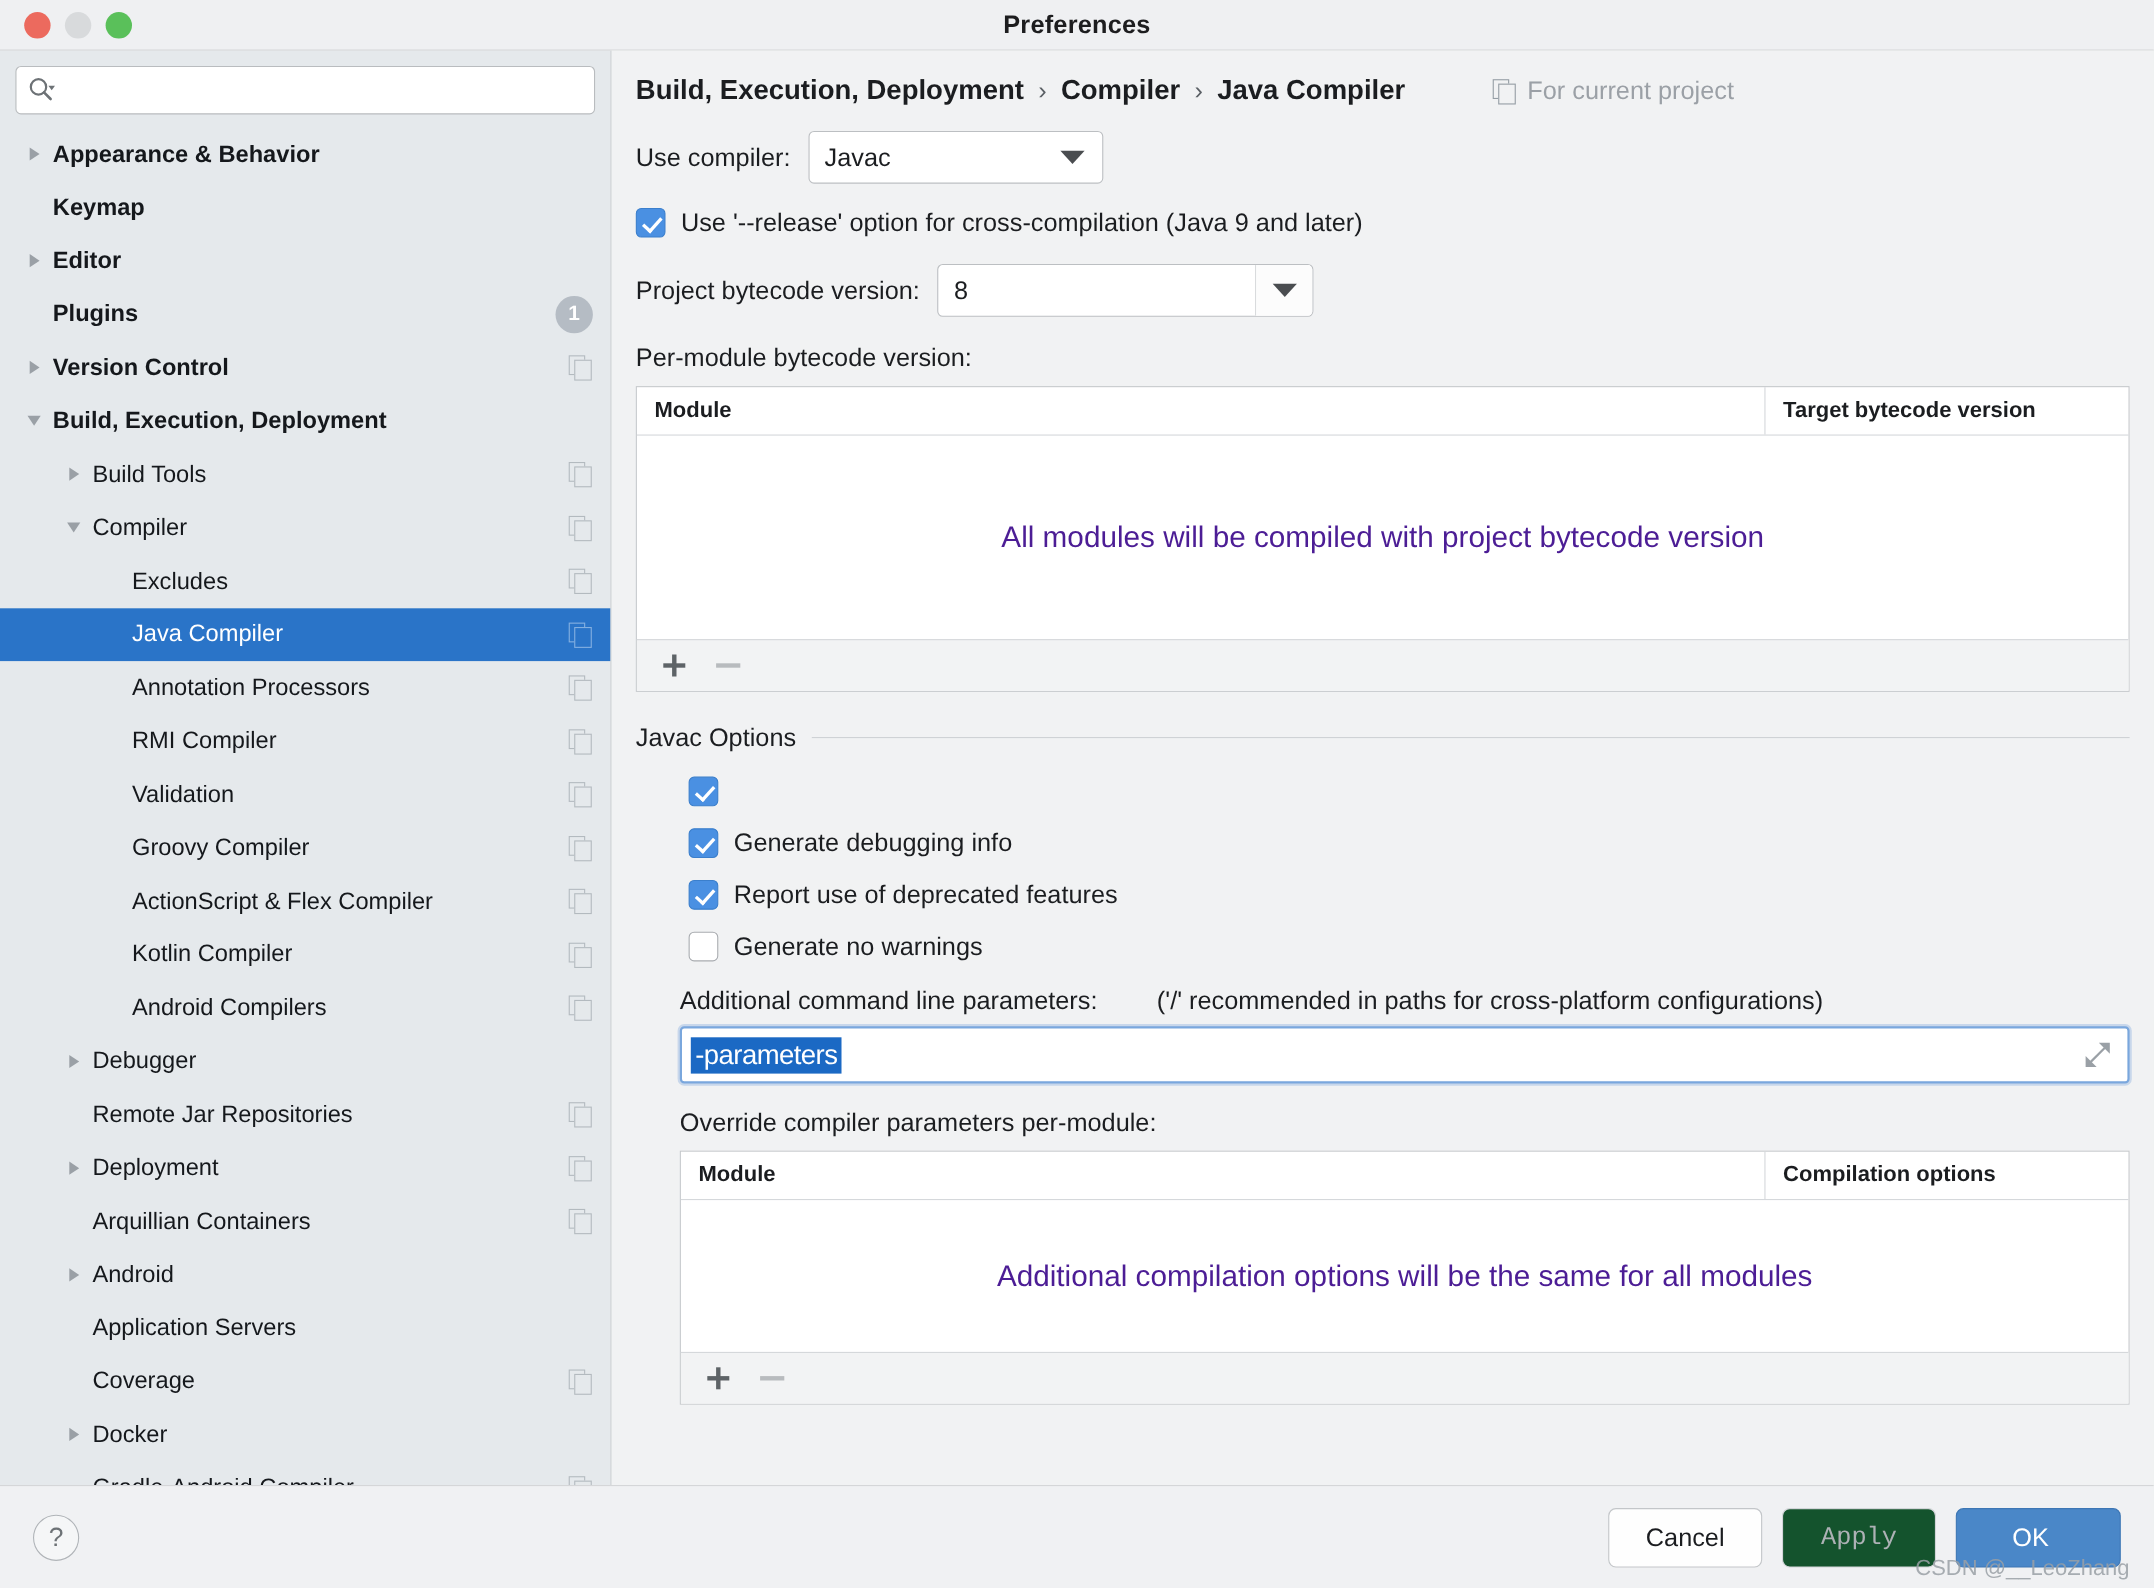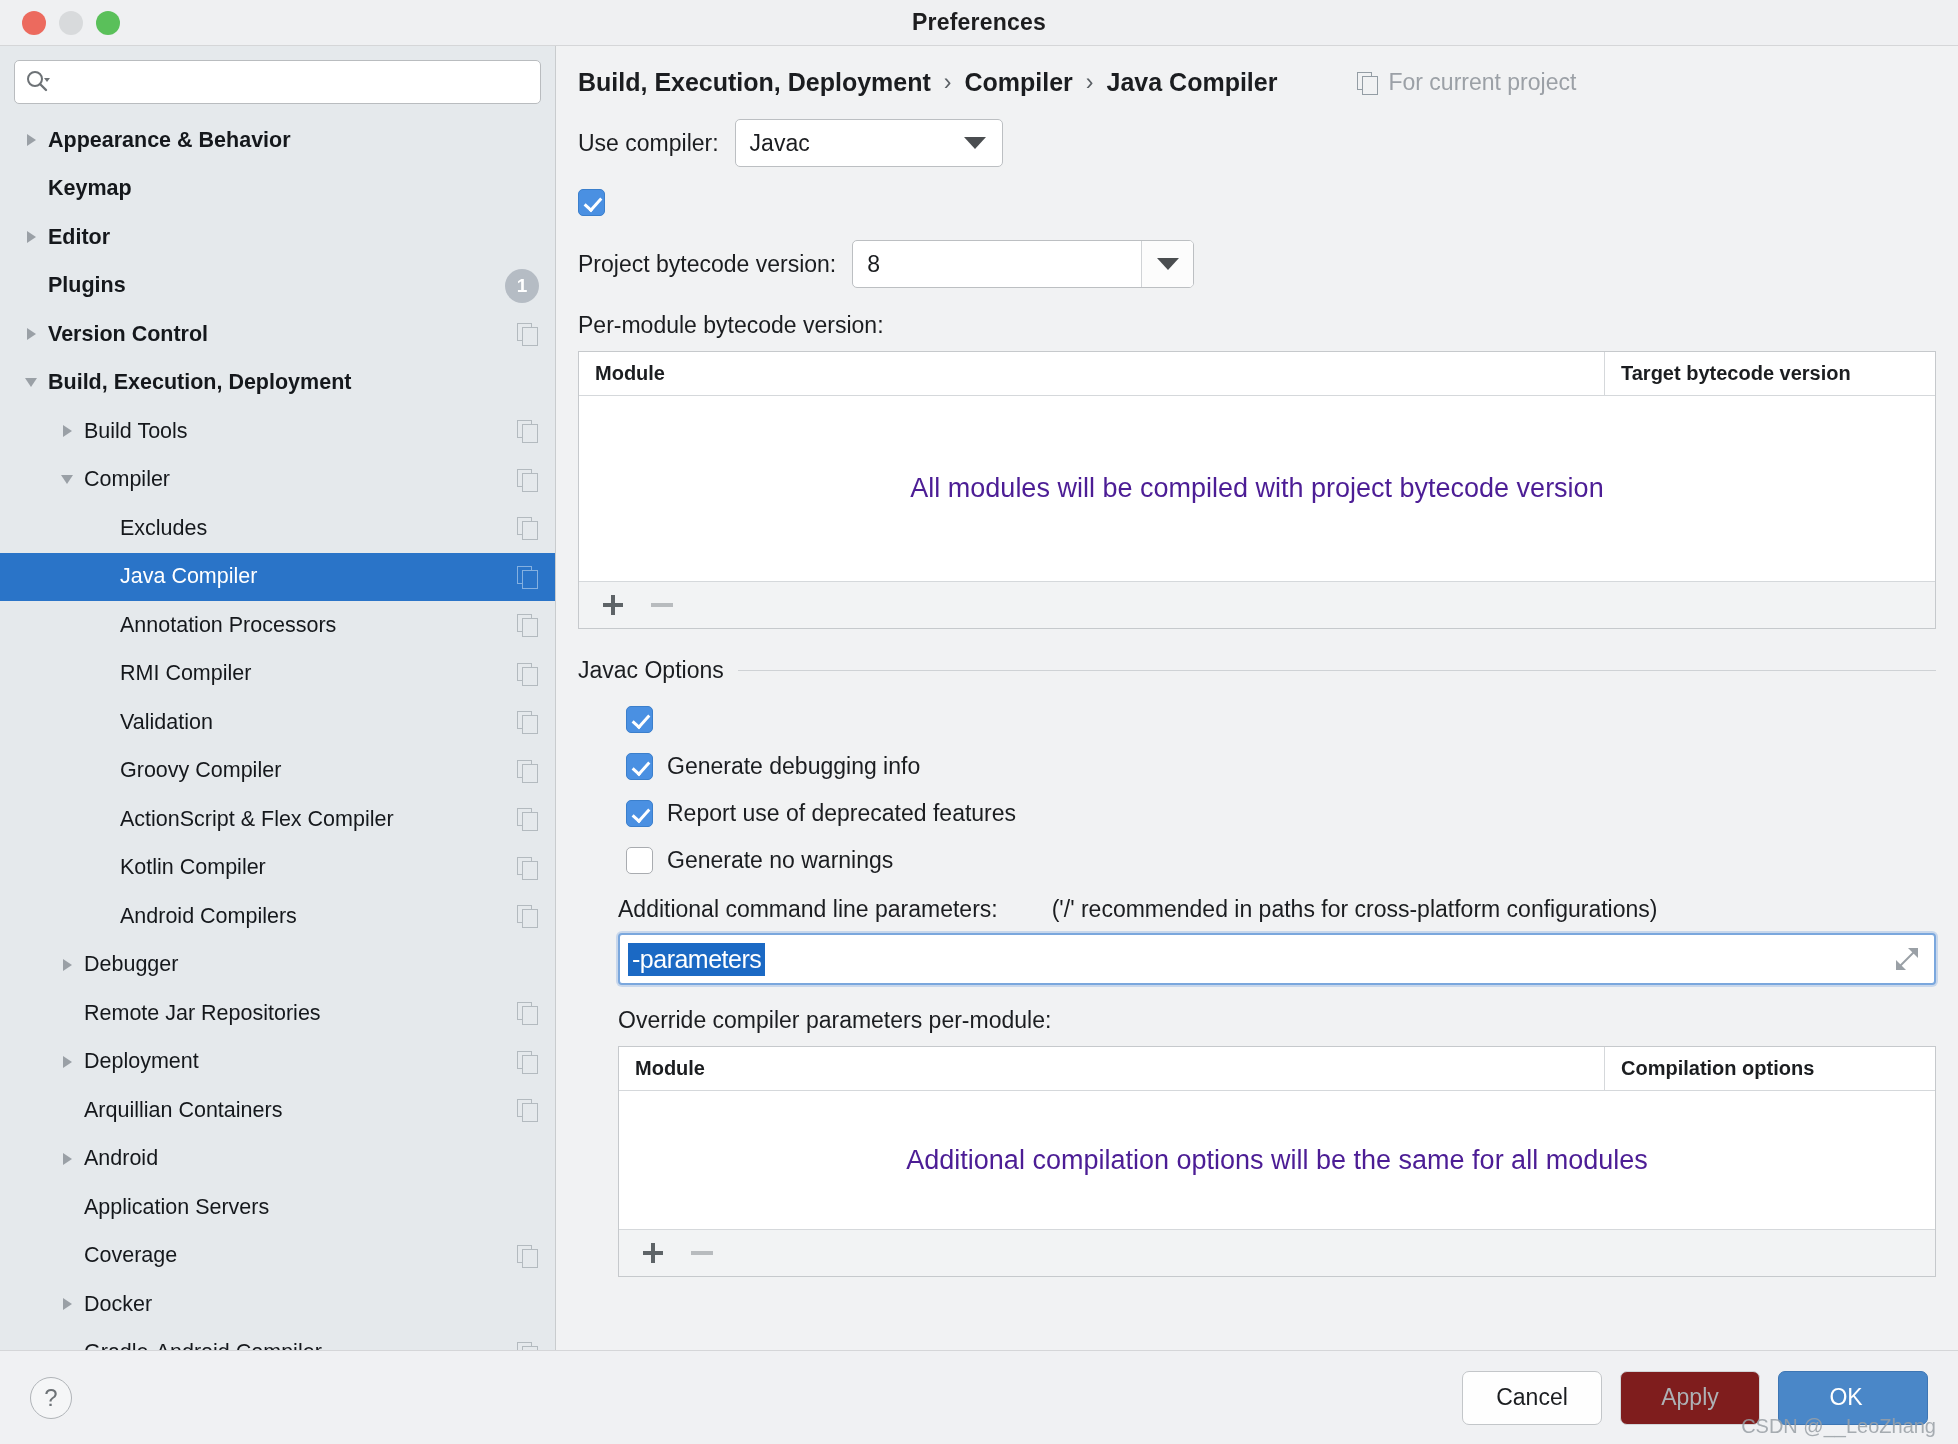--- a/index.html
+++ b/index.html
@@ -264,21 +264,21 @@
     display: flex; align-items: center; justify-content: center;
     font-size: 24px; color: #6d7276;
   }
   .btns { margin-left: auto; display: flex; align-items: center; gap: 18px; }
   .btn {
     min-width: 140px; height: 54px; border-radius: 7px;
     display: flex; align-items: center; justify-content: center;
     font-size: 23px; padding: 0 26px;
   }
   .btn.secondary { background: #fefefe; border: 1px solid #c3c6c9; color: #1b1d20; }
-  .btn.disabled { background: #7f1d1d; border: 1px solid #d2d5d8; color: #adb1b5; }
+  .btn.disabled { background: #14532d; border: 1px solid #d2d5d8; color: #adb1b5; font-family: Liberation Mono, monospace; }
   .btn.primary { background: #4a87c8; border: 1px solid #3d76b4; color: #fff; min-width: 150px; padding-left: 12px; }
   .watermark {
     position: absolute; right: 22px; bottom: 6px;
     font-size: 20px; color: #9aa0a6; opacity: .85;
     pointer-events: none;
   }
 </style>
 </head>
 <body>
 
@@ -517,20 +517,21 @@
         <div class="row row-compiler">
           <span class="lbl">Use compiler:</span>
           <div class="select-box">
             <span>Javac</span>
             <span class="select-arrow"></span>
           </div>
         </div>
 
         <div class="row row-release">
           <span class="cb on"></span>
+          <span class="cb-label">Use '--release' option for cross-compilation (Java 9 and later)</span>
         </div>
 
         <div class="row row-bytecode">
           <span class="lbl">Project bytecode version:</span>
           <div class="spin">
             <span class="val">8</span>
             <span class="spin-btn">
               <i></i>
             </span>
           </div>

